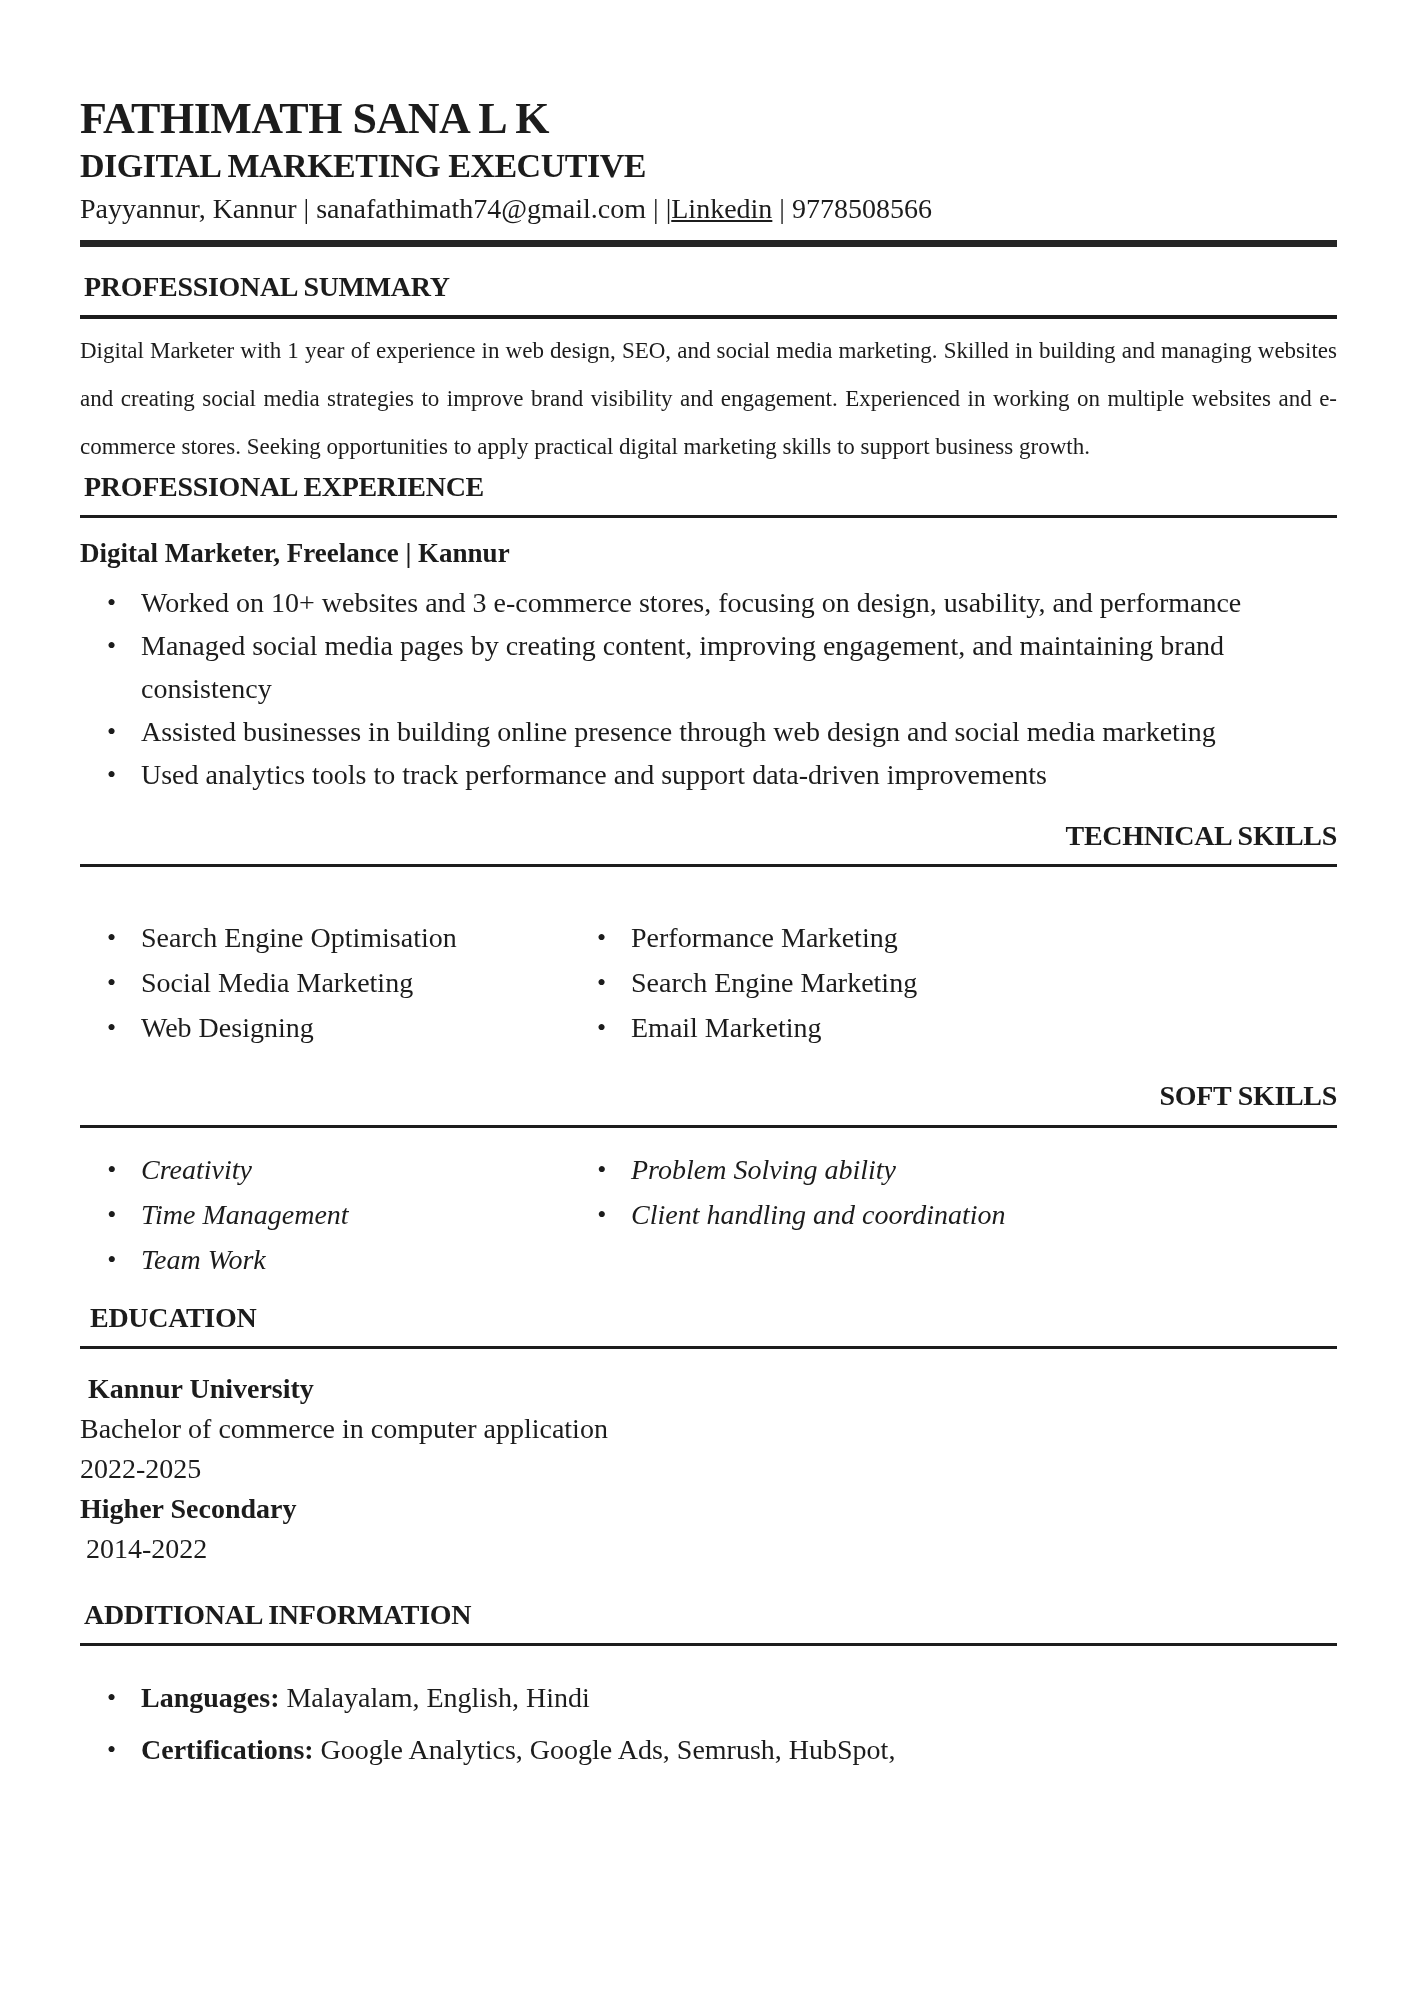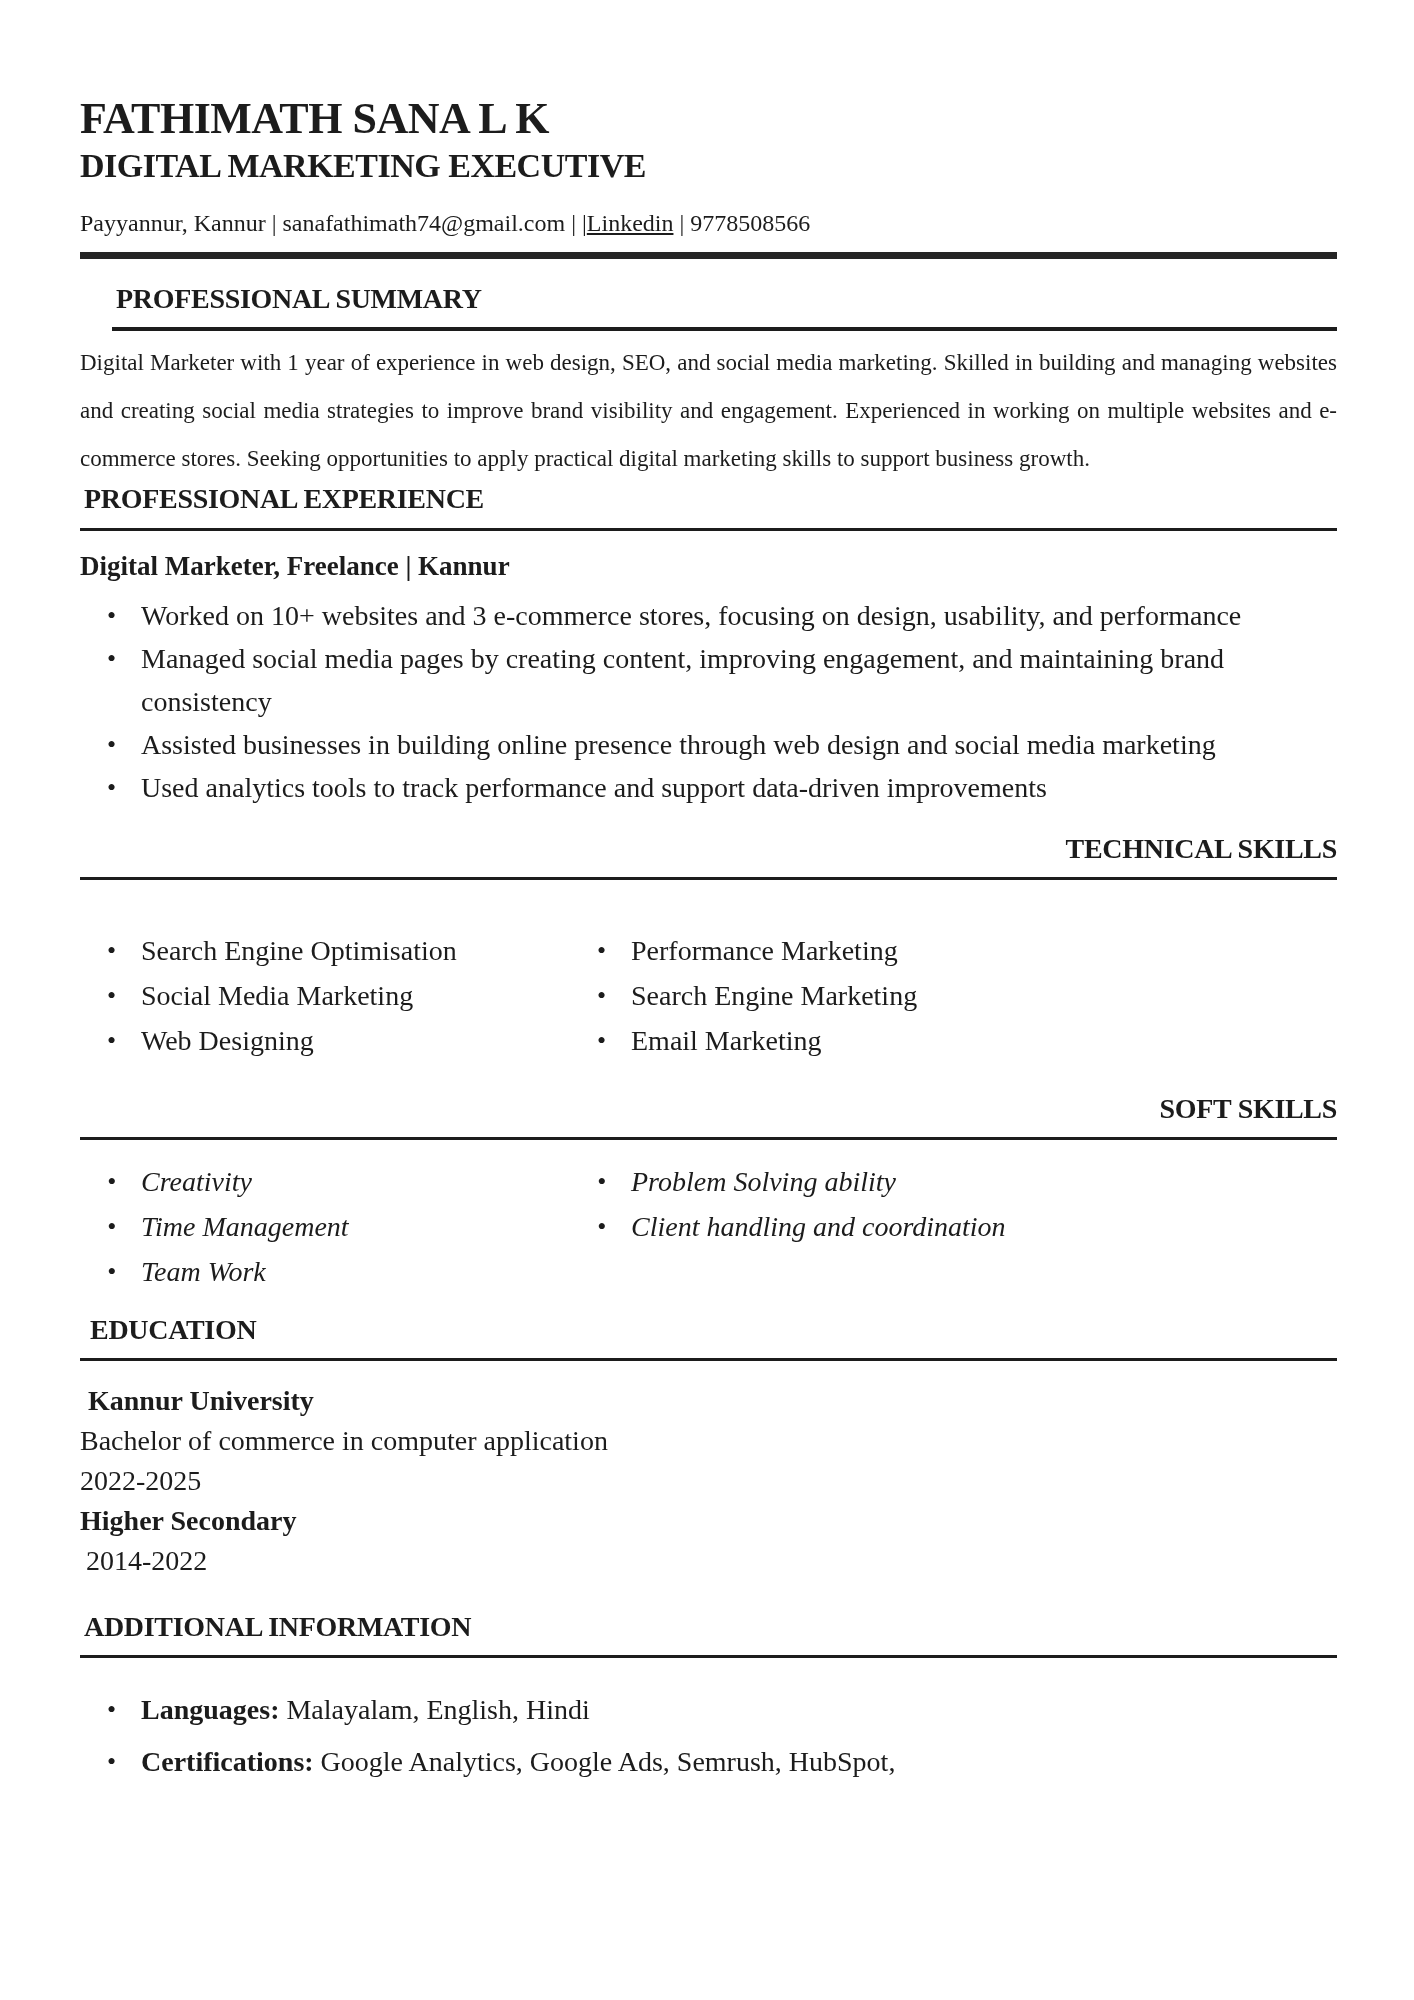--- a/index.html
+++ b/index.html
@@ -21,22 +21,22 @@
     line-height: 1.05;
   }
   .title {
     font-size: 34px;
     font-weight: bold;
     letter-spacing: -0.5px;
     line-height: 1.1;
     margin-top: 5px;
   }
   .contact {
-    font-size: 24px;
-    margin-top: 25px;
+    font-size: 28px;
+    margin-top: 8px;
     line-height: 1.15;
   }
   .contact a.linkedin {
     color: inherit;
     text-decoration: underline;
   }
   .thick-rule {
     height: 7px;
     background: #252525;
     margin-top: 15px;
@@ -45,21 +45,21 @@
   
   .sec-heading {
     font-size: 28px;
     font-weight: bold;
     letter-spacing: -0.3px;
     line-height: 1.15;
     padding: 0 0 12px 4px;
     border-bottom: 3px solid #1c1c1c;
   }
   .sec-summary { margin-top: 24px; }
-  .sec-summary .sec-heading { border-bottom-width: 4px; margin-left: 32px; }
+  .sec-summary .sec-heading { border-bottom-width: 4px; }
   .summary-text {
     margin-top: 8px;
     font-size: 23px;
     line-height: 48px;
     text-align: justify;
   }
 
   .sec-exp { }
   .job-title {
     margin-top: 20px;

